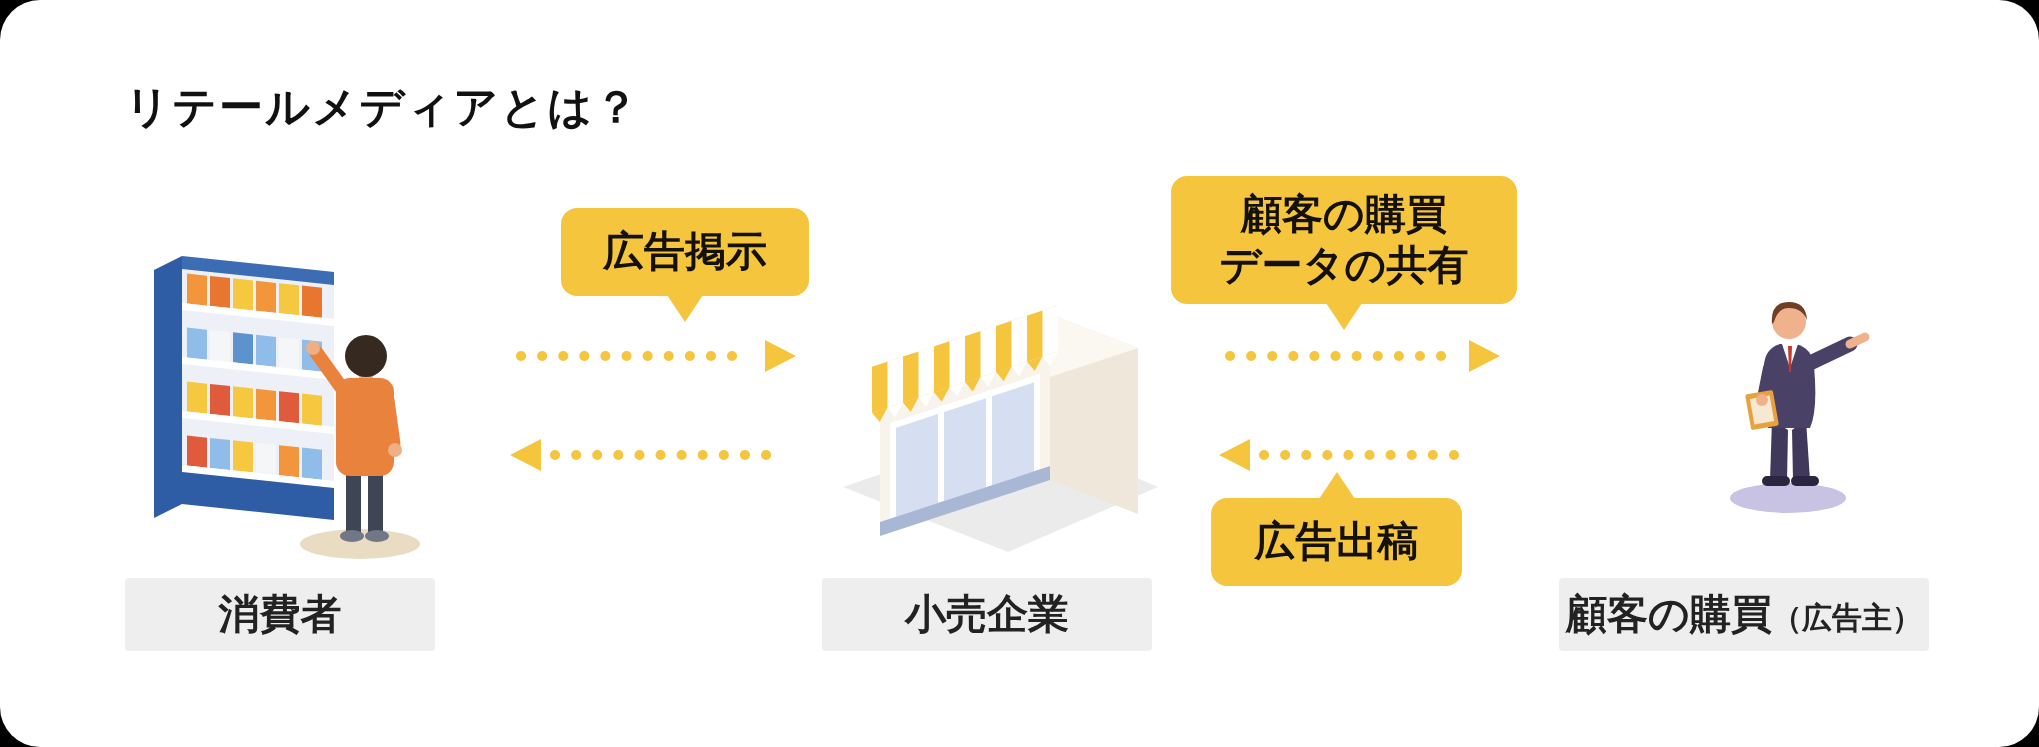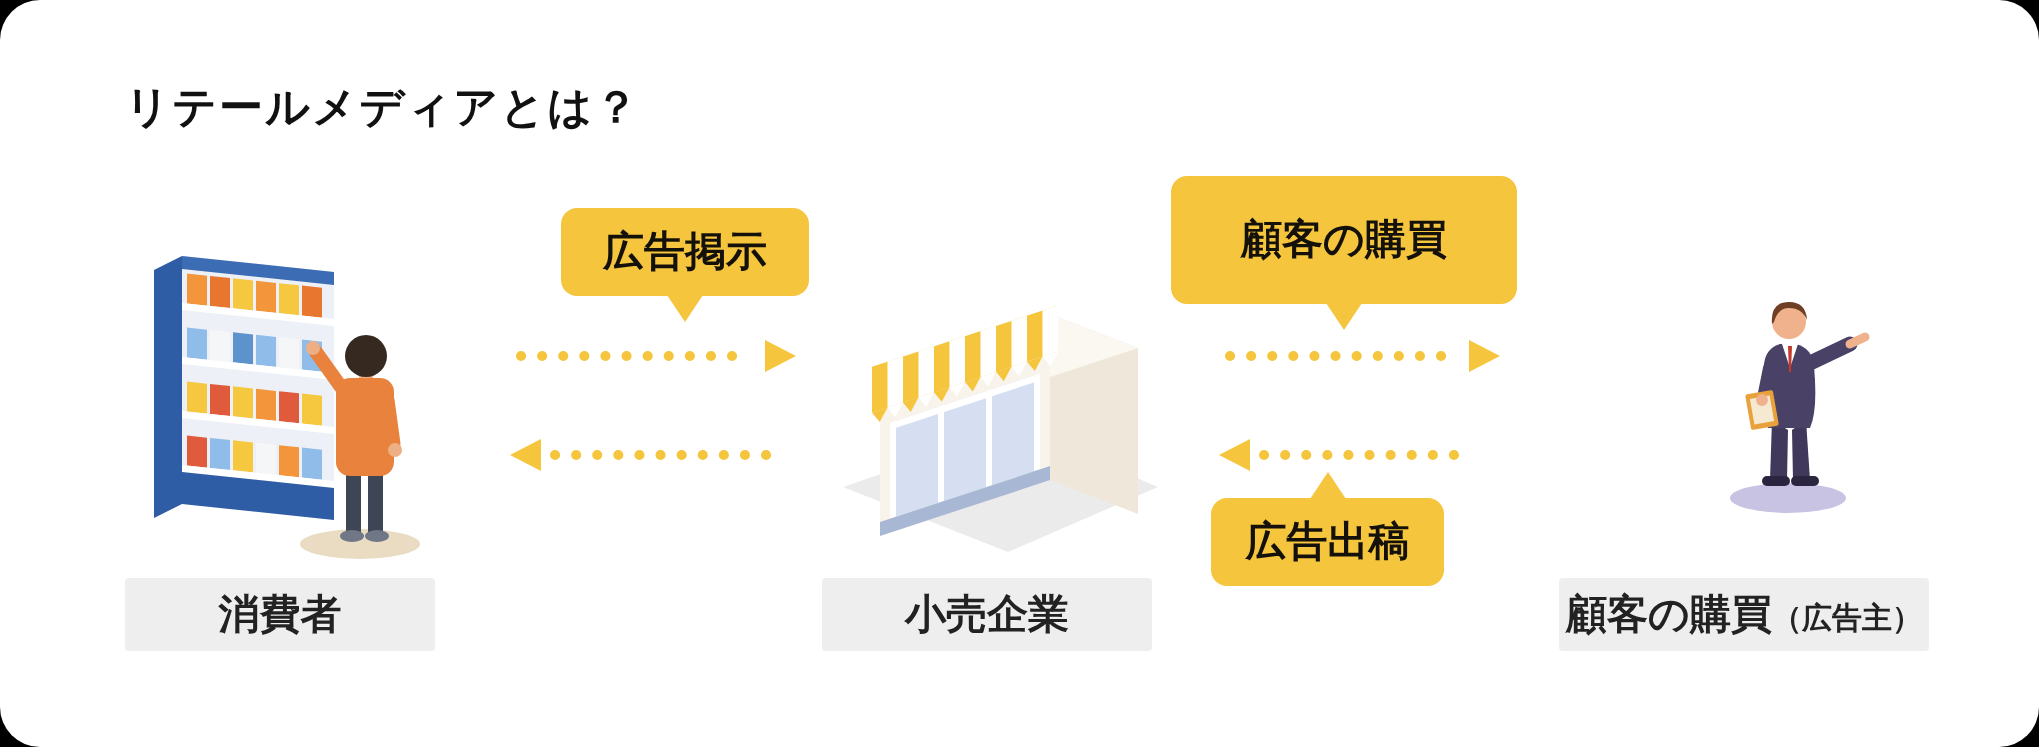--- a/index.html
+++ b/index.html
@@ -143,33 +143,34 @@
           <rect x="162.5" y="-6" width="15.5" height="46" fill="#FFFFFF"></rect>
           <path d="M-8,40 h15.5 l-7.75,12 z M23,40 h15.5 l-7.75,12 z M54,40 h15.5 l-7.75,12 z M85,40 h15.5 l-7.75,12 z M116,40 h15.5 l-7.75,12 z M147,40 h15.5 l-7.75,12 z" fill="#F6C53E"></path>
           <path d="M7.5,40 h15.5 l-7.75,12 z M38.5,40 h15.5 l-7.75,12 z M69.5,40 h15.5 l-7.75,12 z M100.5,40 h15.5 l-7.75,12 z M131.5,40 h15.5 l-7.75,12 z M162.5,40 h15.5 l-7.75,12 z" fill="#FFFFFF"></path>
         </g>
       </g>
     </g>
   </svg>
 
   <div class="bubble point-down" style="left:1171px;top:176px;width:346px;height:128px;">
     <span>顧客の購買</span>
+    <span>データの共有</span>
   </div>
 
   <svg class="arrow" style="left:1222px;top:336px;" width="280" height="40" viewBox="0 0 280 40">
     <line x1="8" y1="20" x2="233" y2="20"></line>
     <polygon points="247,4 247,36 278,20"></polygon>
   </svg>
 
   <svg class="arrow" style="left:1217px;top:435px;" width="250" height="40" viewBox="0 0 250 40">
     <line x1="47" y1="20" x2="242" y2="20"></line>
     <polygon points="33,4 33,36 2,20"></polygon>
   </svg>
 
-  <div class="bubble point-up" style="left:1211px;top:498px;width:233px;height:88px;">
+  <div class="bubble point-up" style="left:1211px;top:498px;width:251px;height:88px;">
     <span>広告出稿</span>
   </div>
 
   <svg class="illus" style="left:1692px;top:272px;" width="200" height="245" viewBox="0 0 200 245">
     <ellipse cx="96" cy="226" rx="58" ry="15" fill="#C9C3E3"></ellipse>
     <g>
       <path d="M80,148 L78,208 L95,208 L96,158 Z" fill="#41395B"></path>
       <path d="M100,158 L101,208 L118,208 L114,148 Z" fill="#41395B"></path>
       <rect x="70" y="204" width="28" height="10" rx="5" fill="#2B2540"></rect>
       <rect x="99" y="204" width="28" height="10" rx="5" fill="#2B2540"></rect>

